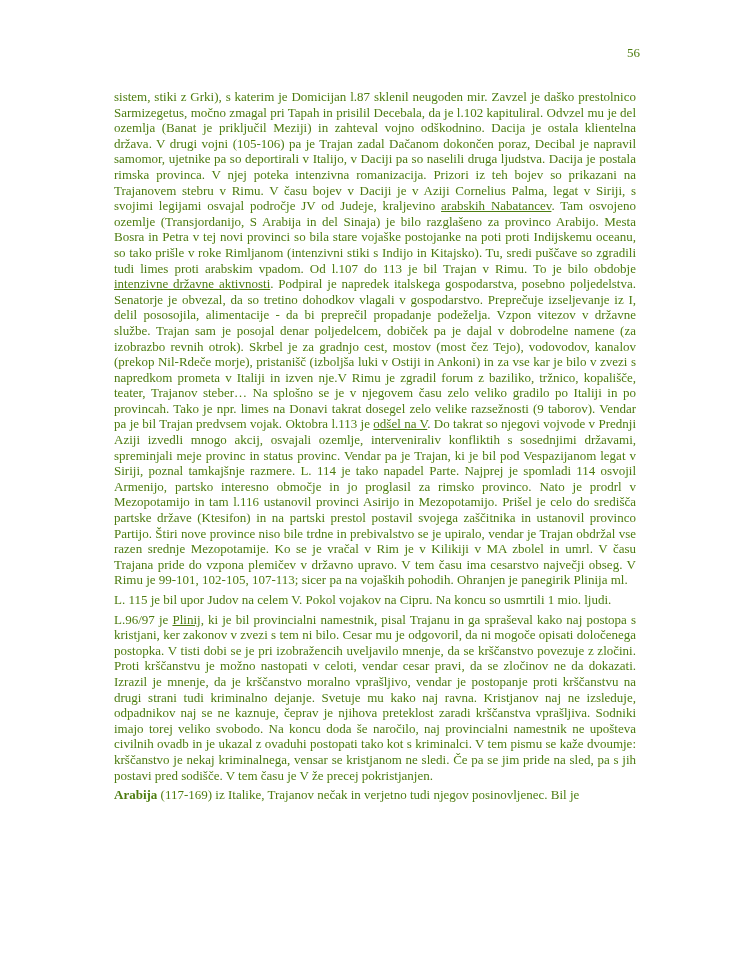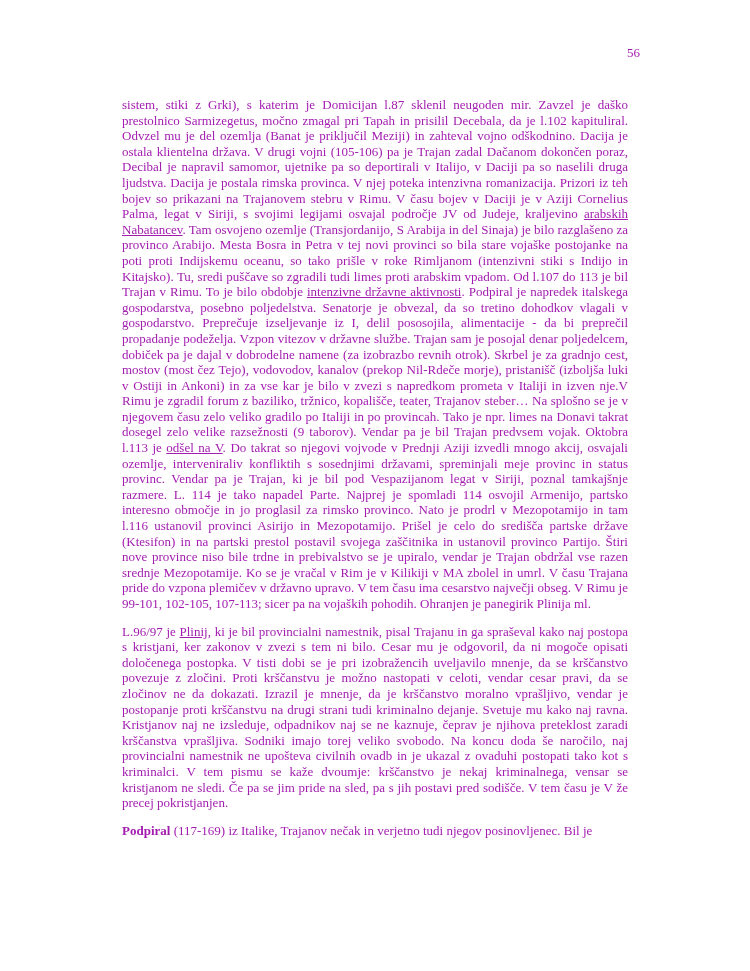--- a/index.html
+++ b/index.html
@@ -6,54 +6,55 @@
     margin: 0;
     padding: 0;
     background: #ffffff;
   }
   .page {
     position: relative;
     width: 750px;
     height: 971px;
     background: #ffffff;
     font-family: "Liberation Serif", "DejaVu Serif", serif;
-    color: #a21caf;
+    color: #4d7c0f;
     overflow: hidden;
   }
   .page-number {
     position: absolute;
     top: 45px;
     left: 110px;
     width: 530px;
     text-align: right;
     font-size: 13px;
     line-height: 15px;
   }
   .content {
     position: absolute;
     top: 85px;
     left: 110px;
     width: 530px;
     font-size: 13px;
     line-height: 15.6px;
   }
   p.para {
-    margin: 12px;
+    margin: 4px;
     text-align: justify;
   }
   p.heading {
     margin: 15.6px 0 0 0;
     text-align: left;
   }
   .u { text-decoration: underline; }
   .b { font-weight: bold; }
 </style>
 </head>
 <body>
 
 <div class="page">
   <div class="page-number">56</div>
   <div class="content">
     <p class="para"><span>sistem, stiki z Grki), s katerim je Domicijan l.87 sklenil neugoden mir. Zavzel je daško prestolnico Sarmizegetus, močno zmagal pri Tapah in prisilil Decebala, da je l.102 kapituliral. Odvzel mu je del ozemlja (Banat je priključil Meziji) in zahteval vojno odškodnino. Dacija je ostala klientelna država. V drugi vojni (105-106) pa je Trajan zadal Dačanom dokončen poraz, Decibal je napravil samomor, ujetnike pa so deportirali v Italijo, v Daciji pa so naselili druga ljudstva. Dacija je postala rimska provinca. V njej poteka intenzivna romanizacija. Prizori iz teh bojev so prikazani na Trajanovem stebru v Rimu. V času bojev v Daciji je v Aziji Cornelius Palma, legat v Siriji, s svojimi legijami osvajal področje JV od Judeje, kraljevino </span><span class="u">arabskih Nabatancev</span><span>. Tam osvojeno ozemlje (Transjordanijo, S Arabija in del Sinaja) je bilo razglašeno za provinco Arabijo. Mesta Bosra in Petra v tej novi provinci so bila stare vojaške postojanke na poti proti Indijskemu oceanu, so tako prišle v roke Rimljanom (intenzivni stiki s Indijo in Kitajsko). Tu, sredi puščave so zgradili tudi limes proti arabskim vpadom. Od l.107 do 113 je bil Trajan v Rimu. To je bilo obdobje </span><span class="u">intenzivne državne aktivnosti</span><span>. Podpiral je napredek italskega gospodarstva, posebno poljedelstva. Senatorje je obvezal, da so tretino dohodkov vlagali v gospodarstvo. Preprečuje izseljevanje iz I, delil pososojila, alimentacije - da bi preprečil propadanje podeželja. Vzpon vitezov v državne službe. Trajan sam je posojal denar poljedelcem, dobiček pa je dajal v dobrodelne namene (za izobrazbo revnih otrok). Skrbel je za gradnjo cest, mostov (most čez Tejo), vodovodov, kanalov (prekop Nil-Rdeče morje), pristanišč (izboljša luki v Ostiji in Ankoni) in za vse kar je bilo v zvezi s napredkom prometa v Italiji in izven nje.V Rimu je zgradil forum z baziliko, tržnico, kopališče, teater, Trajanov steber… Na splošno se je v njegovem času zelo veliko gradilo po Italiji in po provincah. Tako je npr. limes na Donavi takrat dosegel zelo velike razsežnosti (9 taborov). Vendar pa je bil Trajan predvsem vojak. Oktobra l.113 je </span><span class="u">odšel na V</span><span>. Do takrat so njegovi vojvode v Prednji Aziji izvedli mnogo akcij, osvajali ozemlje, interveniraliv konfliktih s sosednjimi državami, spreminjali meje provinc in status provinc. Vendar pa je Trajan, ki je bil pod Vespazijanom legat v Siriji, poznal tamkajšnje razmere. L. 114 je tako napadel Parte. Najprej je spomladi 114 osvojil Armenijo, partsko interesno območje in jo proglasil za rimsko provinco. Nato je prodrl v Mezopotamijo in tam l.116 ustanovil provinci Asirijo in Mezopotamijo. Prišel je celo do središča partske države (Ktesifon) in na partski prestol postavil svojega zaščitnika in ustanovil provinco Partijo. Štiri nove province niso bile trdne in prebivalstvo se je upiralo, vendar je Trajan obdržal vse razen srednje Mezopotamije. Ko se je vračal v Rim je v Kilikiji v MA zbolel in umrl. V času Trajana pride do vzpona plemičev v državno upravo. V tem času ima cesarstvo največji obseg.  V Rimu je 99-101, 102-105, 107-113; sicer pa na vojaških pohodih. Ohranjen je panegirik Plinija ml.</span></p>
+    <p class="para"><span>L. 115 je bil upor Judov na celem V. Pokol vojakov na Cipru. Na koncu so usmrtili 1 mio. ljudi.</span></p>
     <p class="para"><span>L.96/97 je </span><span class="u">Plinij</span><span>, ki je bil provincialni namestnik, pisal Trajanu in ga spraševal kako naj postopa s kristjani, ker zakonov v zvezi s tem ni bilo. Cesar mu je odgovoril, da ni mogoče opisati določenega postopka. V tisti dobi se je pri izobražencih uveljavilo mnenje, da se krščanstvo povezuje z zločini. Proti krščanstvu je možno nastopati v celoti, vendar cesar pravi, da se zločinov ne da dokazati. Izrazil je mnenje, da je krščanstvo moralno vprašljivo, vendar je postopanje proti krščanstvu na drugi strani tudi kriminalno dejanje. Svetuje mu kako naj ravna. Kristjanov naj ne izsleduje, odpadnikov naj se ne kaznuje, čeprav je njihova preteklost zaradi krščanstva vprašljiva. Sodniki imajo torej veliko svobodo. Na koncu doda še naročilo, naj provincialni namestnik ne upošteva civilnih ovadb in je ukazal z ovaduhi postopati tako kot s kriminalci. V tem pismu se kaže dvoumje: krščanstvo je nekaj kriminalnega, vensar se kristjanom ne sledi. Če pa se jim pride na sled, pa s jih postavi pred sodišče. V tem času je V že precej pokristjanjen.</span></p>
-    <p class="para"><span class="b">Podpiral</span><span> (117-169) iz Italike, Trajanov nečak in verjetno tudi njegov posinovljenec. Bil je</span></p>
+    <p class="para"><span class="b">Arabija</span><span> (117-169) iz Italike, Trajanov nečak in verjetno tudi njegov posinovljenec. Bil je</span></p>
   </div>
 </div>
 
 </body></html>

